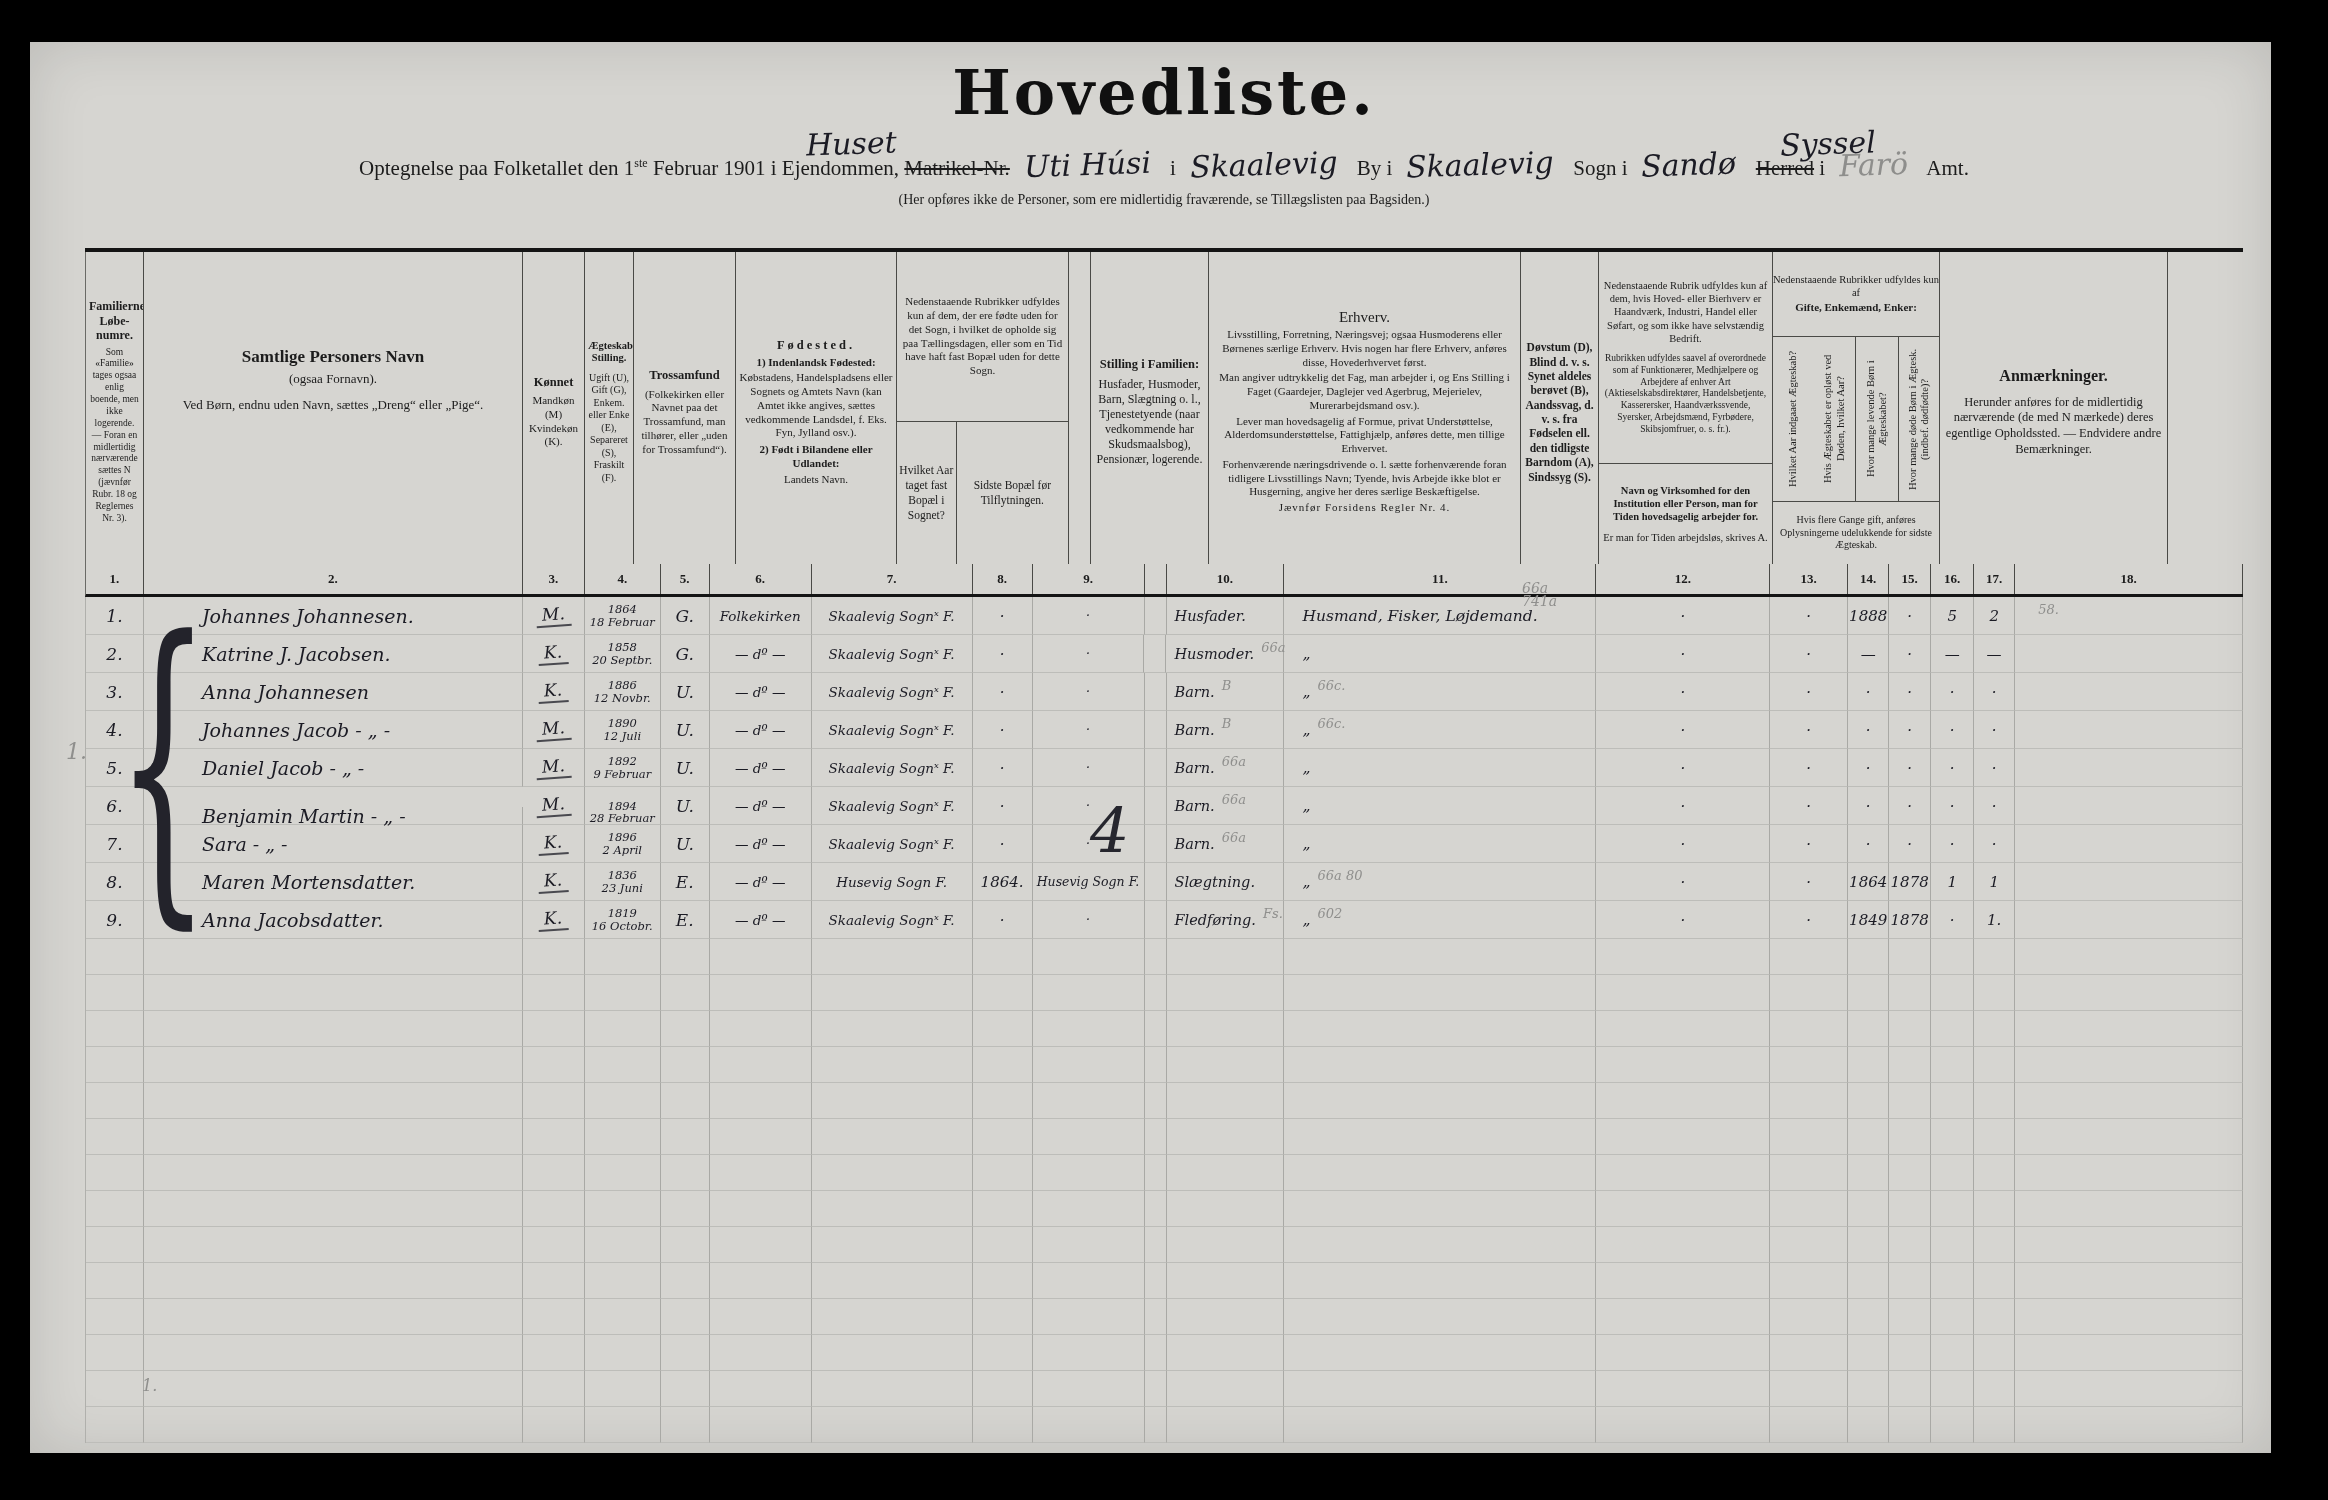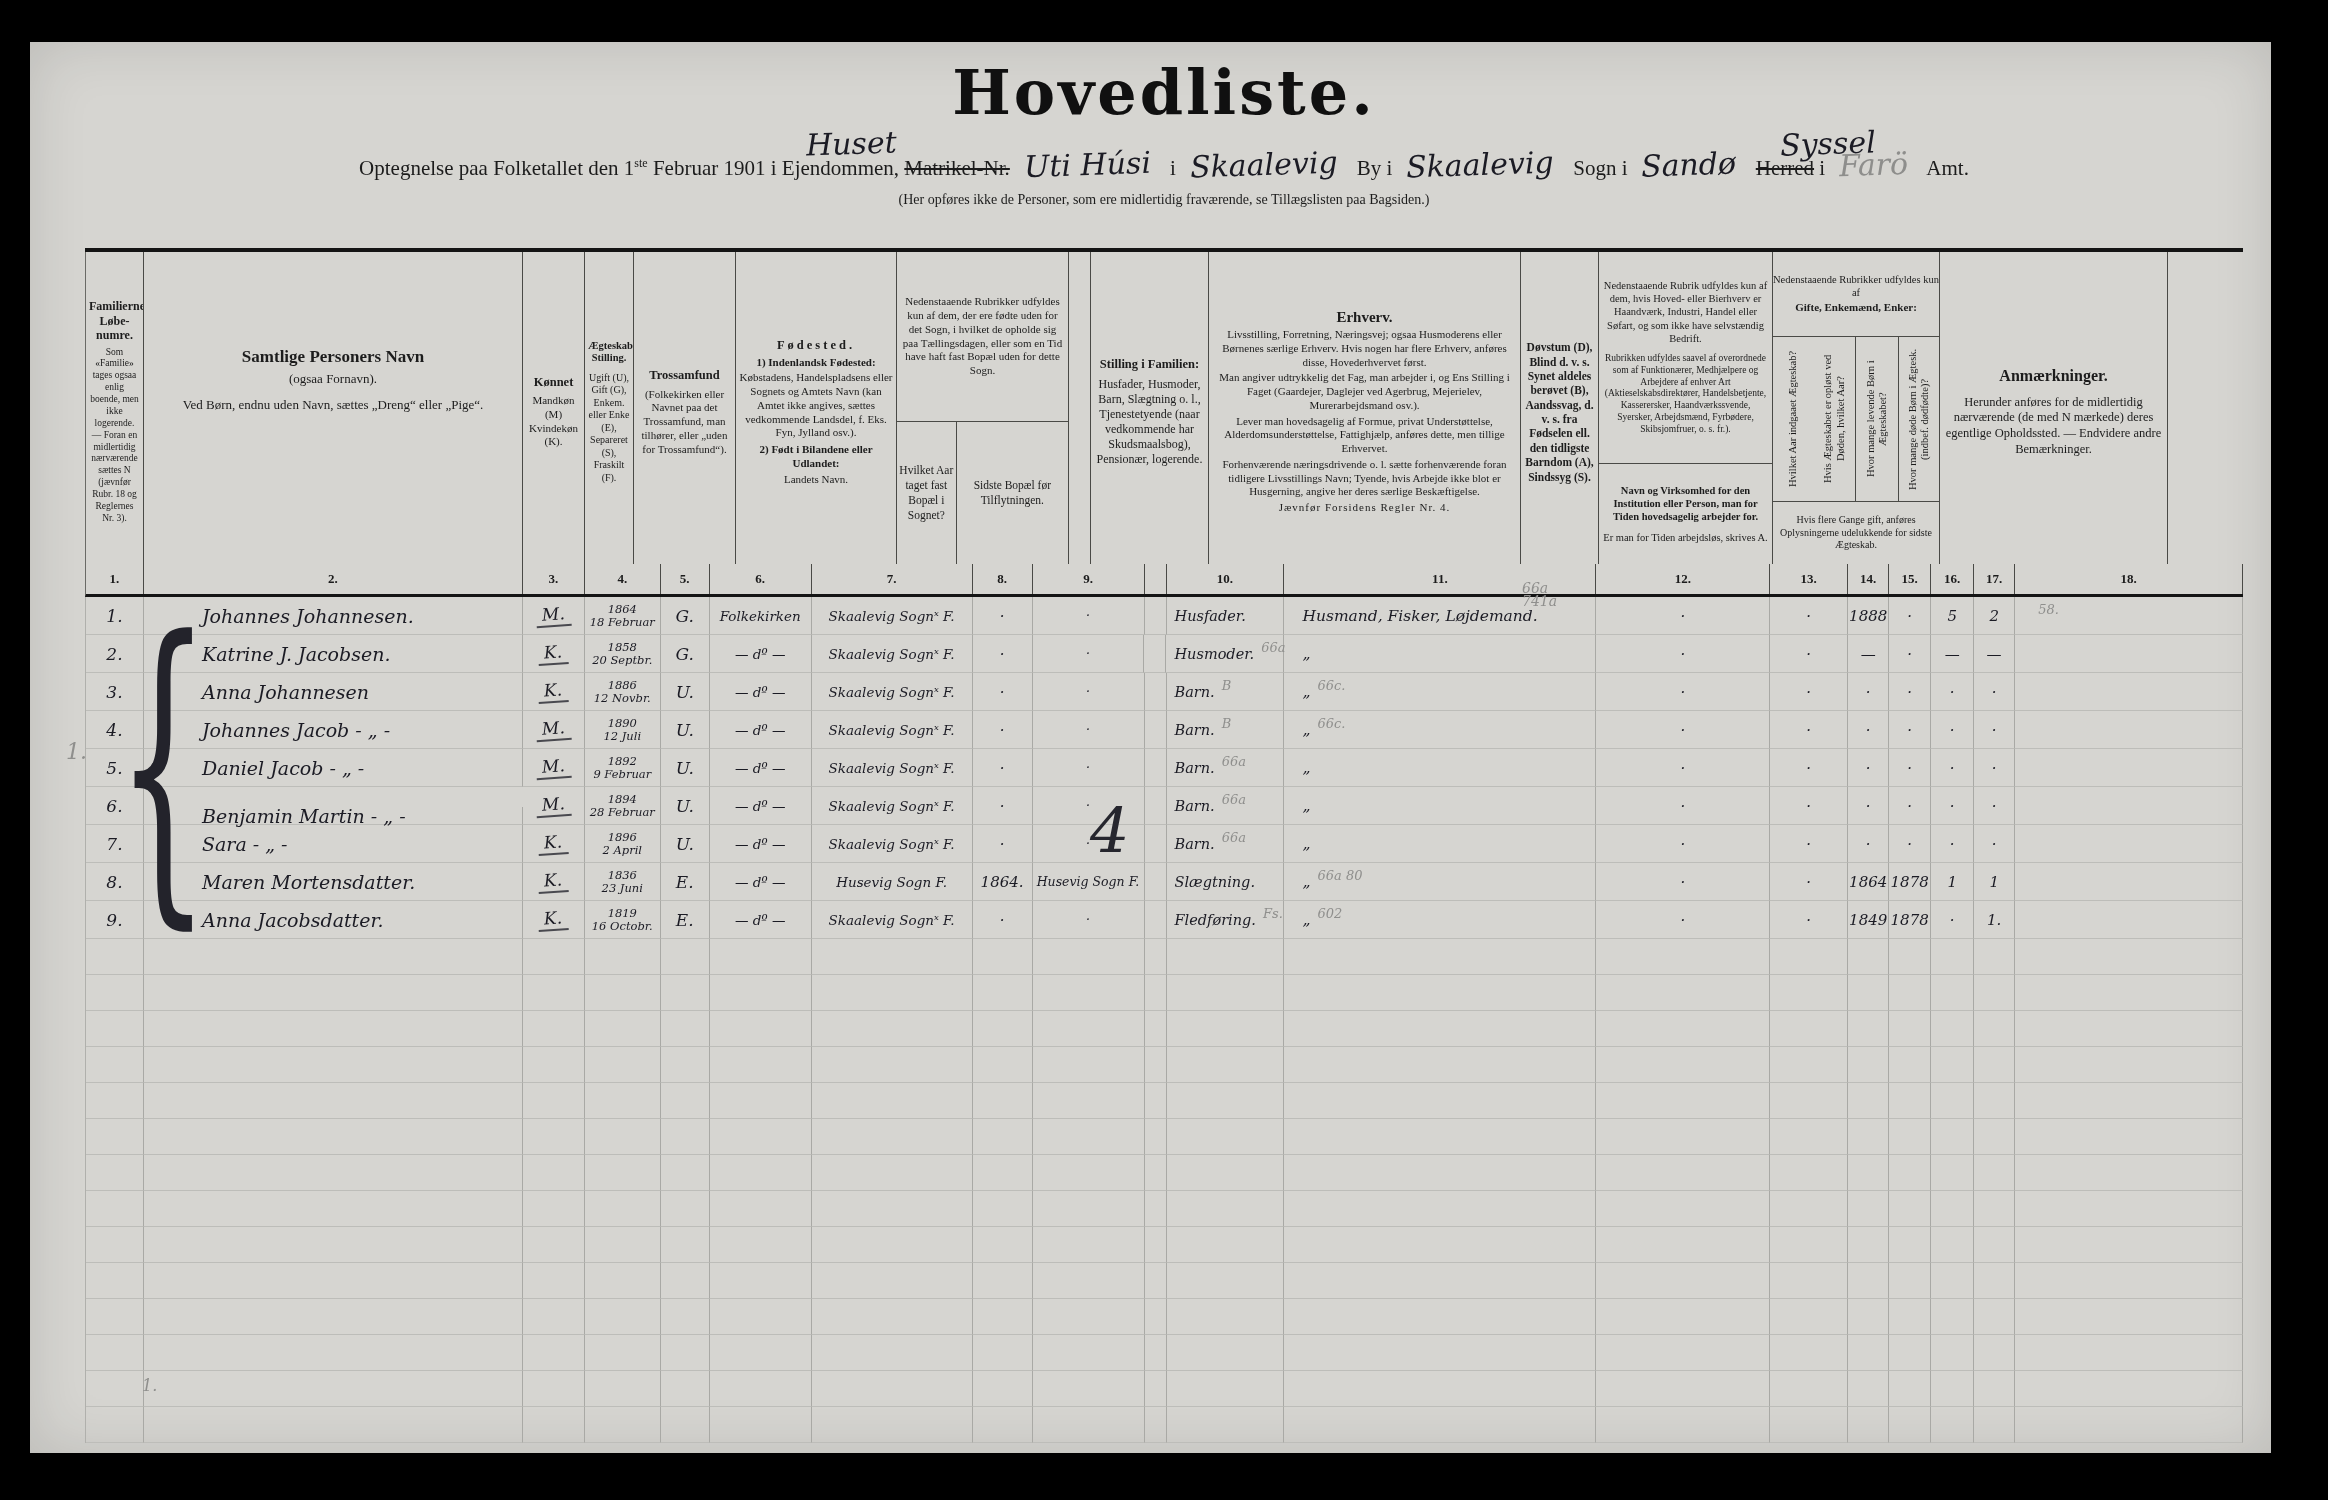--- a/index.html
+++ b/index.html
@@ -145,21 +145,21 @@
       </div>
       <div class="hcol" style="width:22px"></div>
       <div class="hcol" style="width:118px">
         <div class="vcenter pad">
           <div style="font-weight:bold;font-size:12.5px">Stilling i Familien:</div>
           <div class="hbody" style="font-size:12px;margin-top:5px">Husfader, Husmoder, Barn, Slægtning o. l., Tjenestetyende (naar vedkommende har Skudsmaalsbog), Pensionær, logerende.</div>
         </div>
       </div>
       <div class="hcol" style="width:312px">
         <div class="vcenter pad">
-          <div style="font-weight:bold;font-size:15px">Erhverv.</div>
+          <div style="font-weight:normal;font-size:15px">Erhverv.</div>
           <div class="hbody" style="margin-top:2px">Livsstilling, Forretning, Næringsvej; ogsaa Husmoderens eller Børnenes særlige Erhverv. Hvis nogen har flere Erhverv, anføres disse, Hovederhvervet først.</div>
           <div class="hbody" style="margin-top:2px">Man angiver udtrykkelig det Fag, man arbejder i, og Ens Stilling i Faget (Gaardejer, Daglejer ved Agerbrug, Mejerielev, Murerarbejdsmand osv.).</div>
           <div class="hbody" style="margin-top:2px">Lever man hovedsagelig af Formue, privat Understøttelse, Alderdomsunderstøttelse, Fattighjælp, anføres dette, men tillige Erhvervet.</div>
           <div class="hbody" style="margin-top:2px">Forhenværende næringsdrivende o. l. sætte forhenværende foran tidligere Livsstillings Navn; Tyende, hvis Arbejde ikke blot er Husgerning, angive her deres særlige Beskæftigelse.</div>
           <div class="hbody" style="margin-top:2px;letter-spacing:1px">Jævnfør Forsidens Regler Nr. 4.</div>
         </div>
       </div>
       <div class="hcol" style="width:78px">
         <div class="vcenter pad">
           <div class="hbody" style="font-size:11.5px;font-weight:bold">Døvstum (D), Blind d. v. s. Synet aldeles berøvet (B), Aandssvag, d. v. s. fra Fødselen ell. den tidligste Barndom (A), Sindssyg (S).</div>
@@ -520,21 +520,21 @@
         <div class="drow">
           <div class="dcell cell-no" style="width: 58px;">
             <span>6.</span>
           </div>
           <div class="dcell cell-name" style="width: 379px; margin-top: 20px;">
             <span>Benjamin Martin - „ -</span>
           </div>
           <div class="dcell cell-sex" style="width: 62px;">
             <span>M.</span>
           </div>
-          <div class="dcell cell-birth" style="width: 76px;">
+          <div class="dcell cell-birth" style="width: 76px; justify-content: flex-end;">
             <div>1894</div>
             <div>28 Februar</div>
           </div>
           <div class="dcell cell-status" style="width: 49px;">
             <span>U.</span>
           </div>
           <div class="dcell cell-faith" style="width: 102px;">
             <span>— dº —</span>
           </div>
           <div class="dcell cell-birthplace" style="width: 161px;">

